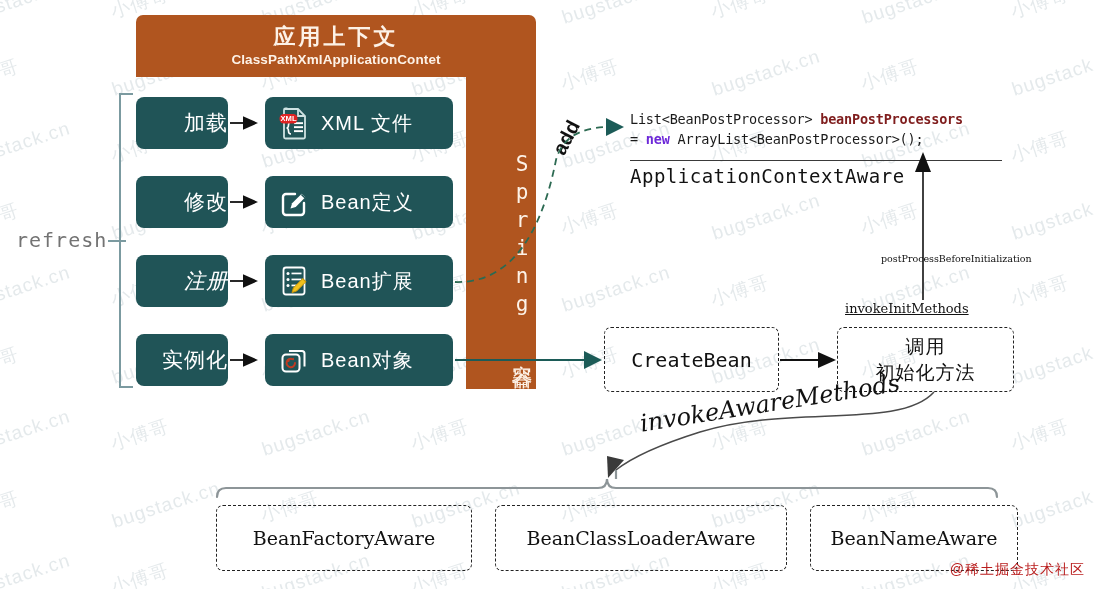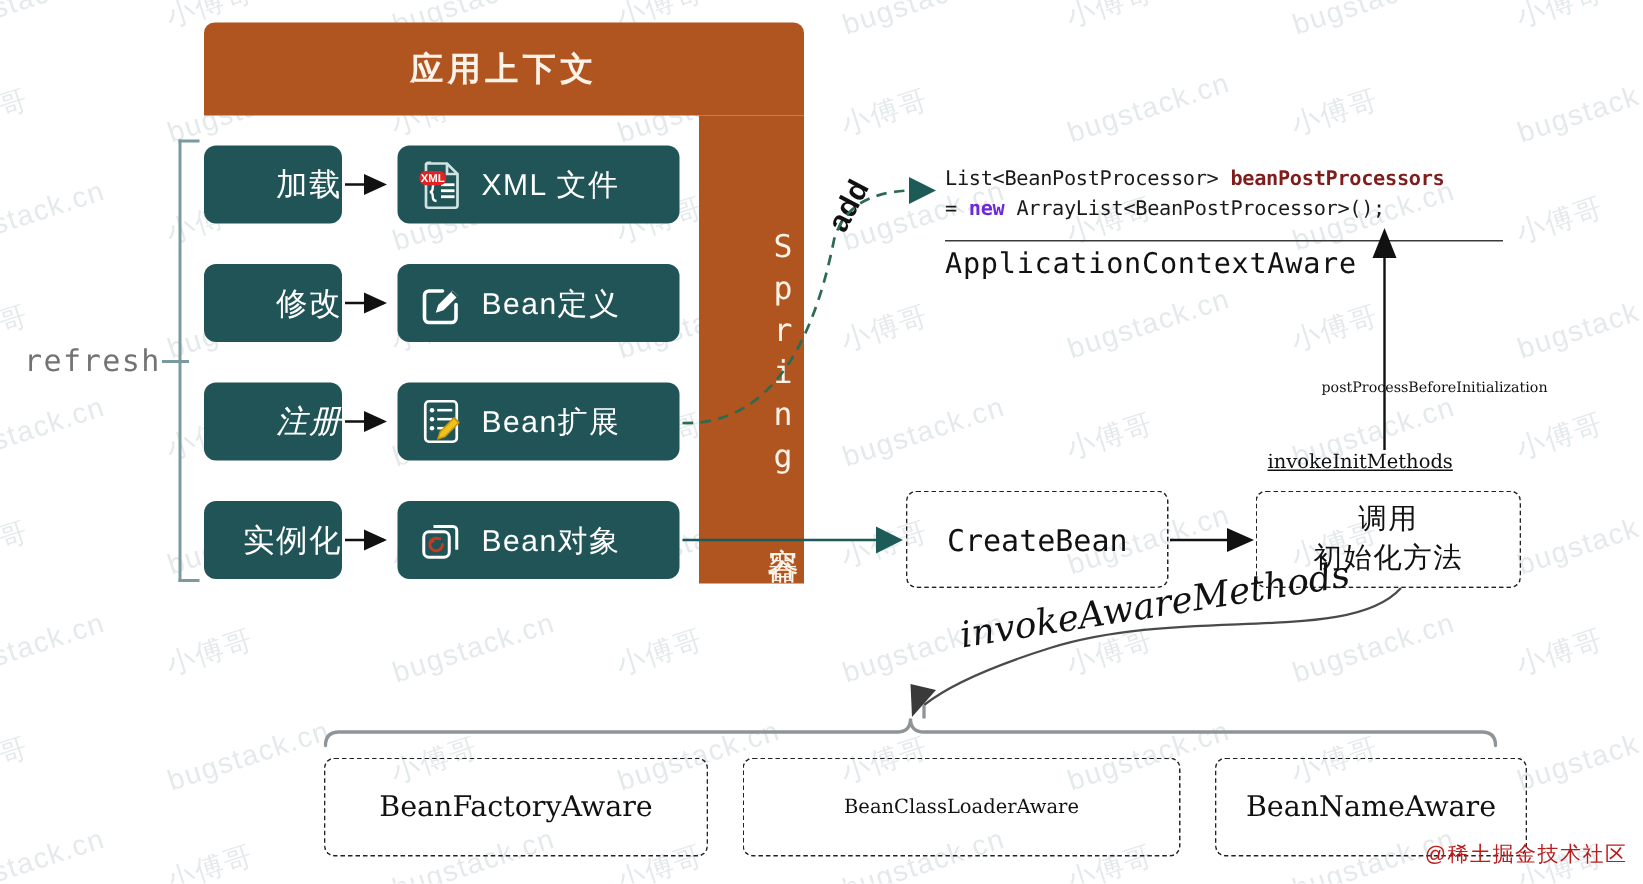--- a/index.html
+++ b/index.html
@@ -116,21 +116,21 @@
     color:#111;
   }
   .dbox.mono{font-family:"DejaVu Sans Mono", monospace;}
   .dbox.serif{font-family:"DejaVu Serif", serif;}
 
   .createbean{left:604px;top:327px;width:175px;height:65px;font-size:20px;}
   .invoke-init{left:837px;top:327px;width:177px;height:65px;font-size:19px;line-height:1.35;
                font-family:"Liberation Sans", sans-serif;letter-spacing:1px;}
 
   .aware1{left:216px;top:505px;width:256px;height:66px;font-size:19px;}
-  .aware2{left:495px;top:505px;width:292px;height:66px;font-size:13px;}
+  .aware2{left:495px;top:505px;width:292px;height:66px;font-size:19px;}
   .aware3{left:810px;top:505px;width:208px;height:66px;font-size:19px;}
 
   
   .plabel{position:absolute;color:#111;white-space:nowrap;}
   .lbl-ppbi{
     left:881px;top:253px;font-family:"DejaVu Serif", serif;font-size:9.5px;letter-spacing:0px;
   }
   .lbl-iim{
     left:845px;top:301px;font-family:"DejaVu Serif", serif;font-size:13px;text-decoration:underline;
   }
@@ -226,20 +226,21 @@
       <div class="wm" style="left: 260px; top: 566px;">bugstack.cn</div>
       <div class="wm" style="left: 410px; top: 566px;">小傅哥</div>
       <div class="wm" style="left: 560px; top: 566px;">bugstack.cn</div>
       <div class="wm" style="left: 710px; top: 566px;">小傅哥</div>
       <div class="wm" style="left: 860px; top: 566px;">bugstack.cn</div>
       <div class="wm" style="left: 1010px; top: 566px;">小傅哥</div>
     </div>
 
   <div class="banner">
     <div class="banner-title">应用上下文</div>
+    <div class="banner-sub">ClassPathXmlApplicationContet</div>
   </div>
 
   <div class="vbar">
     <div class="vbar-text">Spring 容器</div>
   </div>
 
   <div class="bracket"></div>
   <div class="refresh-tick"></div>
   <div class="refresh-lbl">refresh</div>
 

